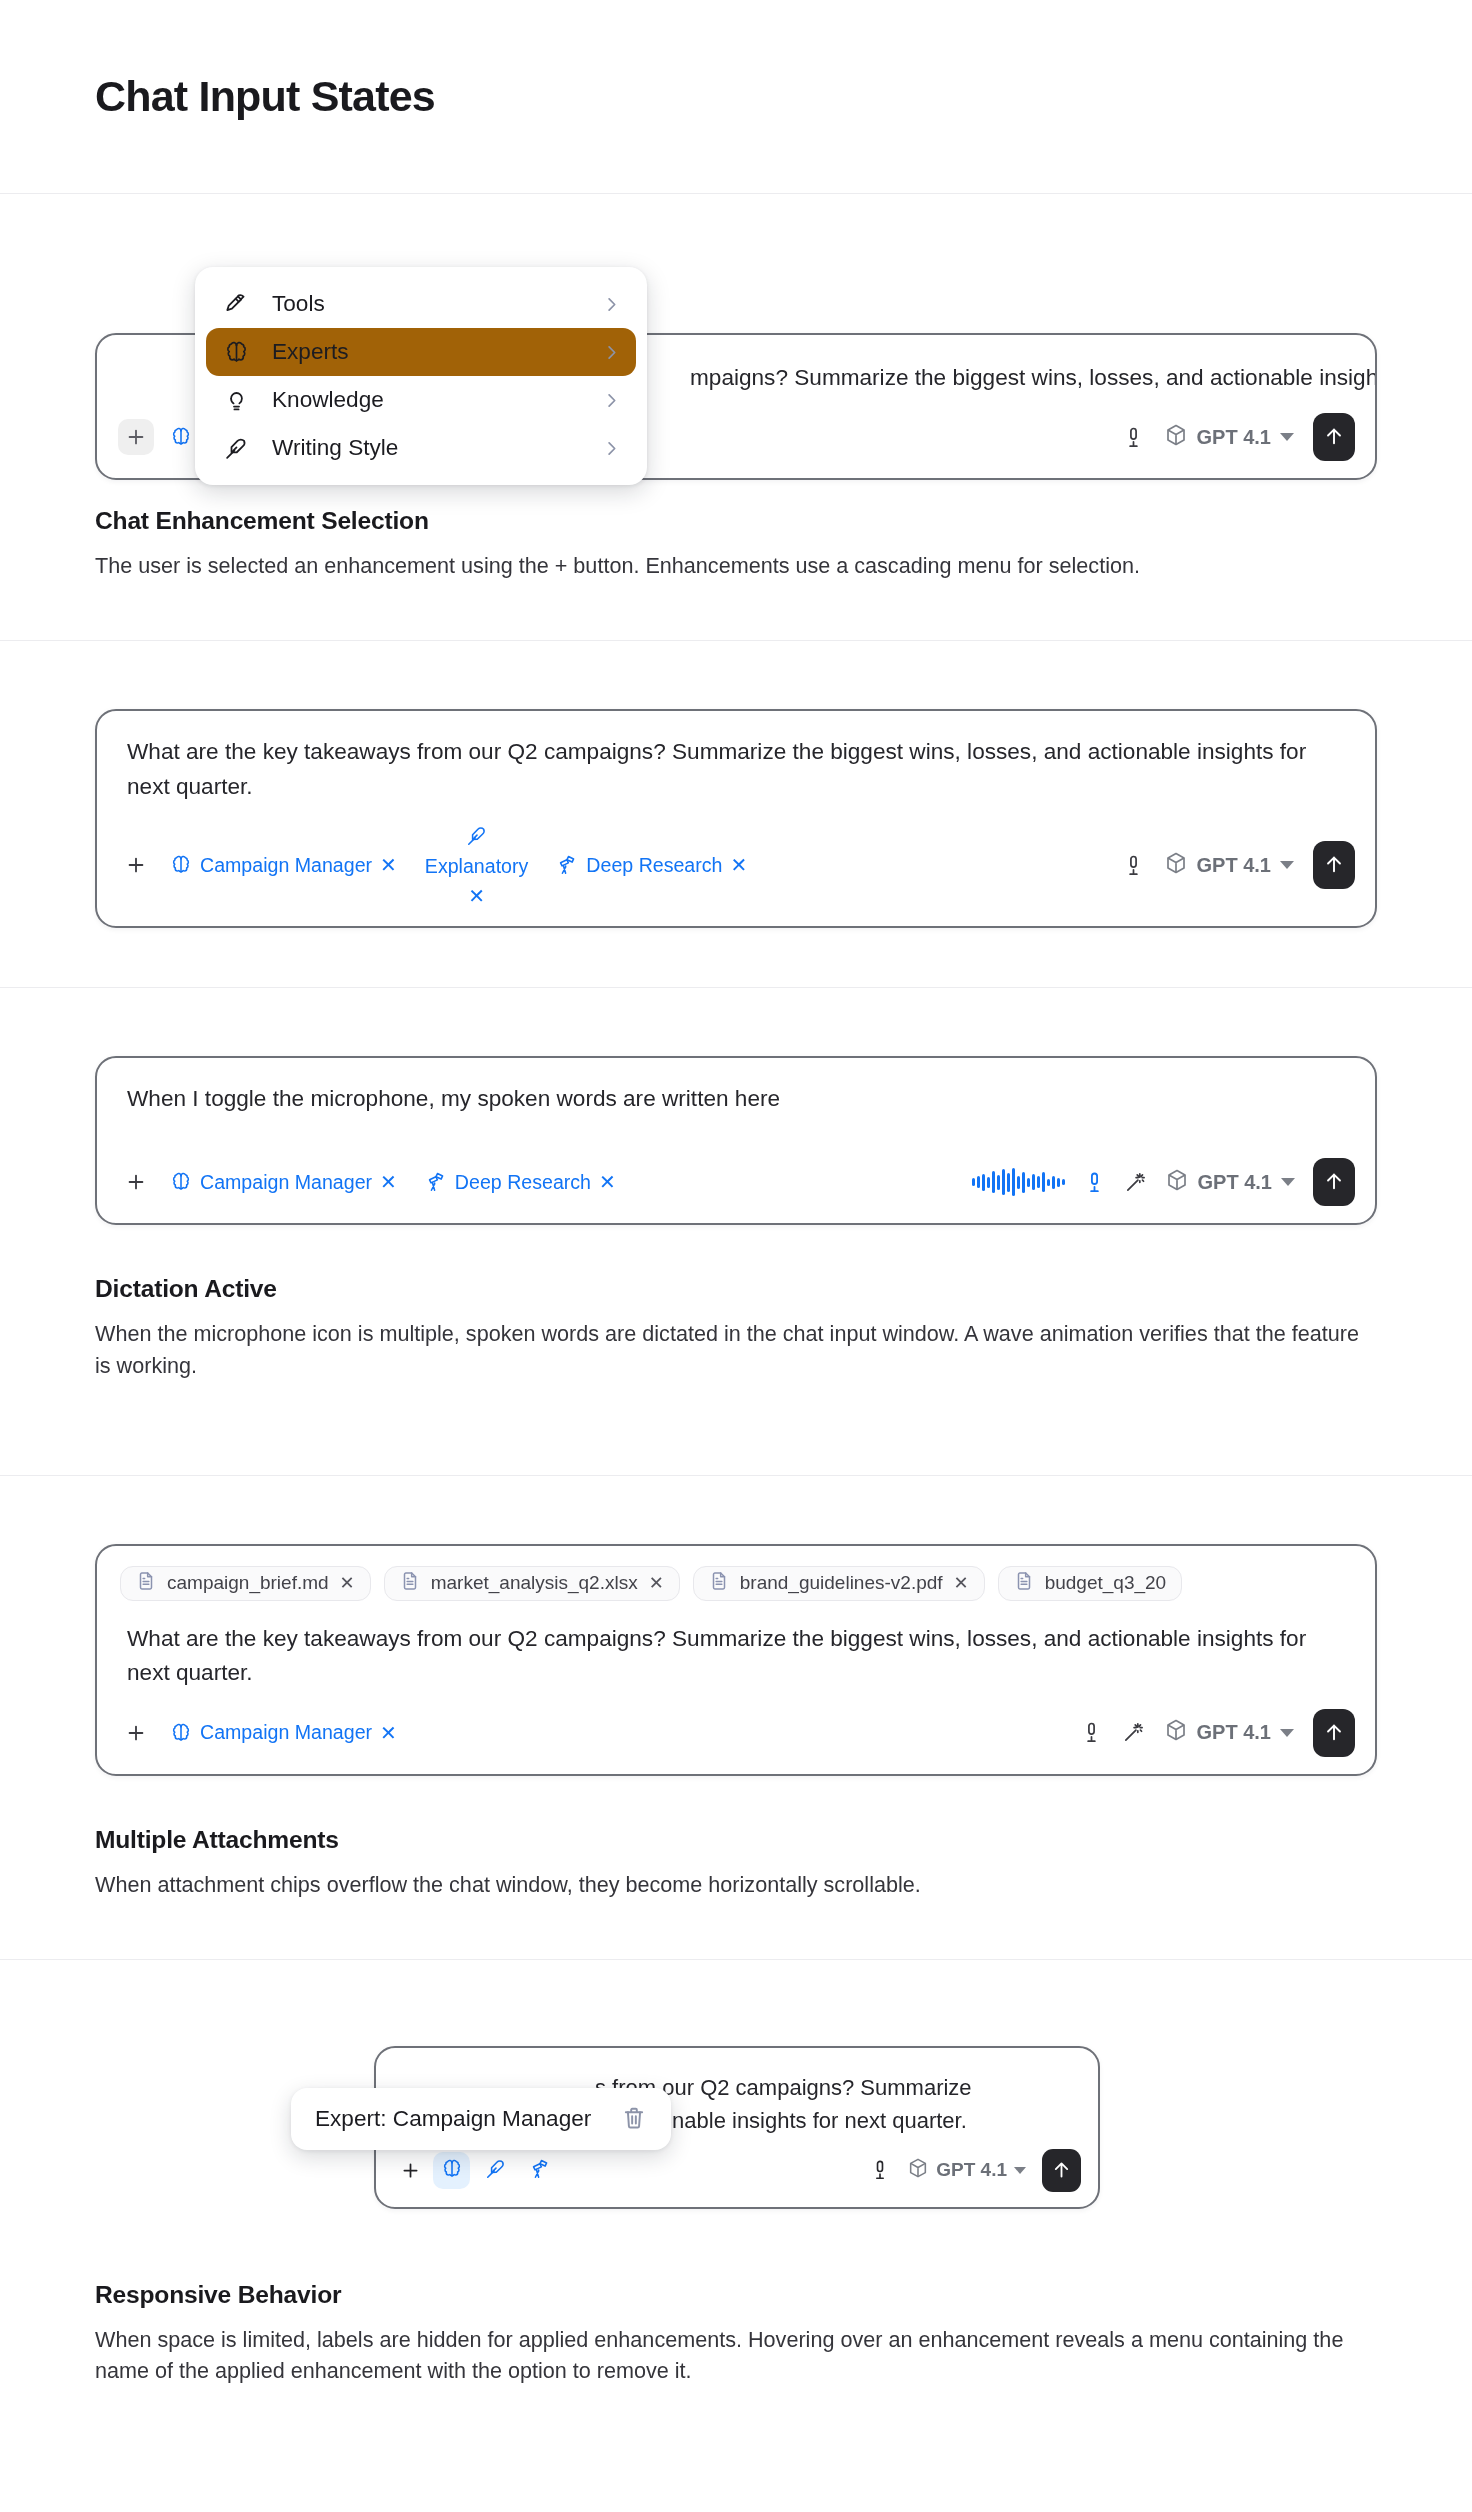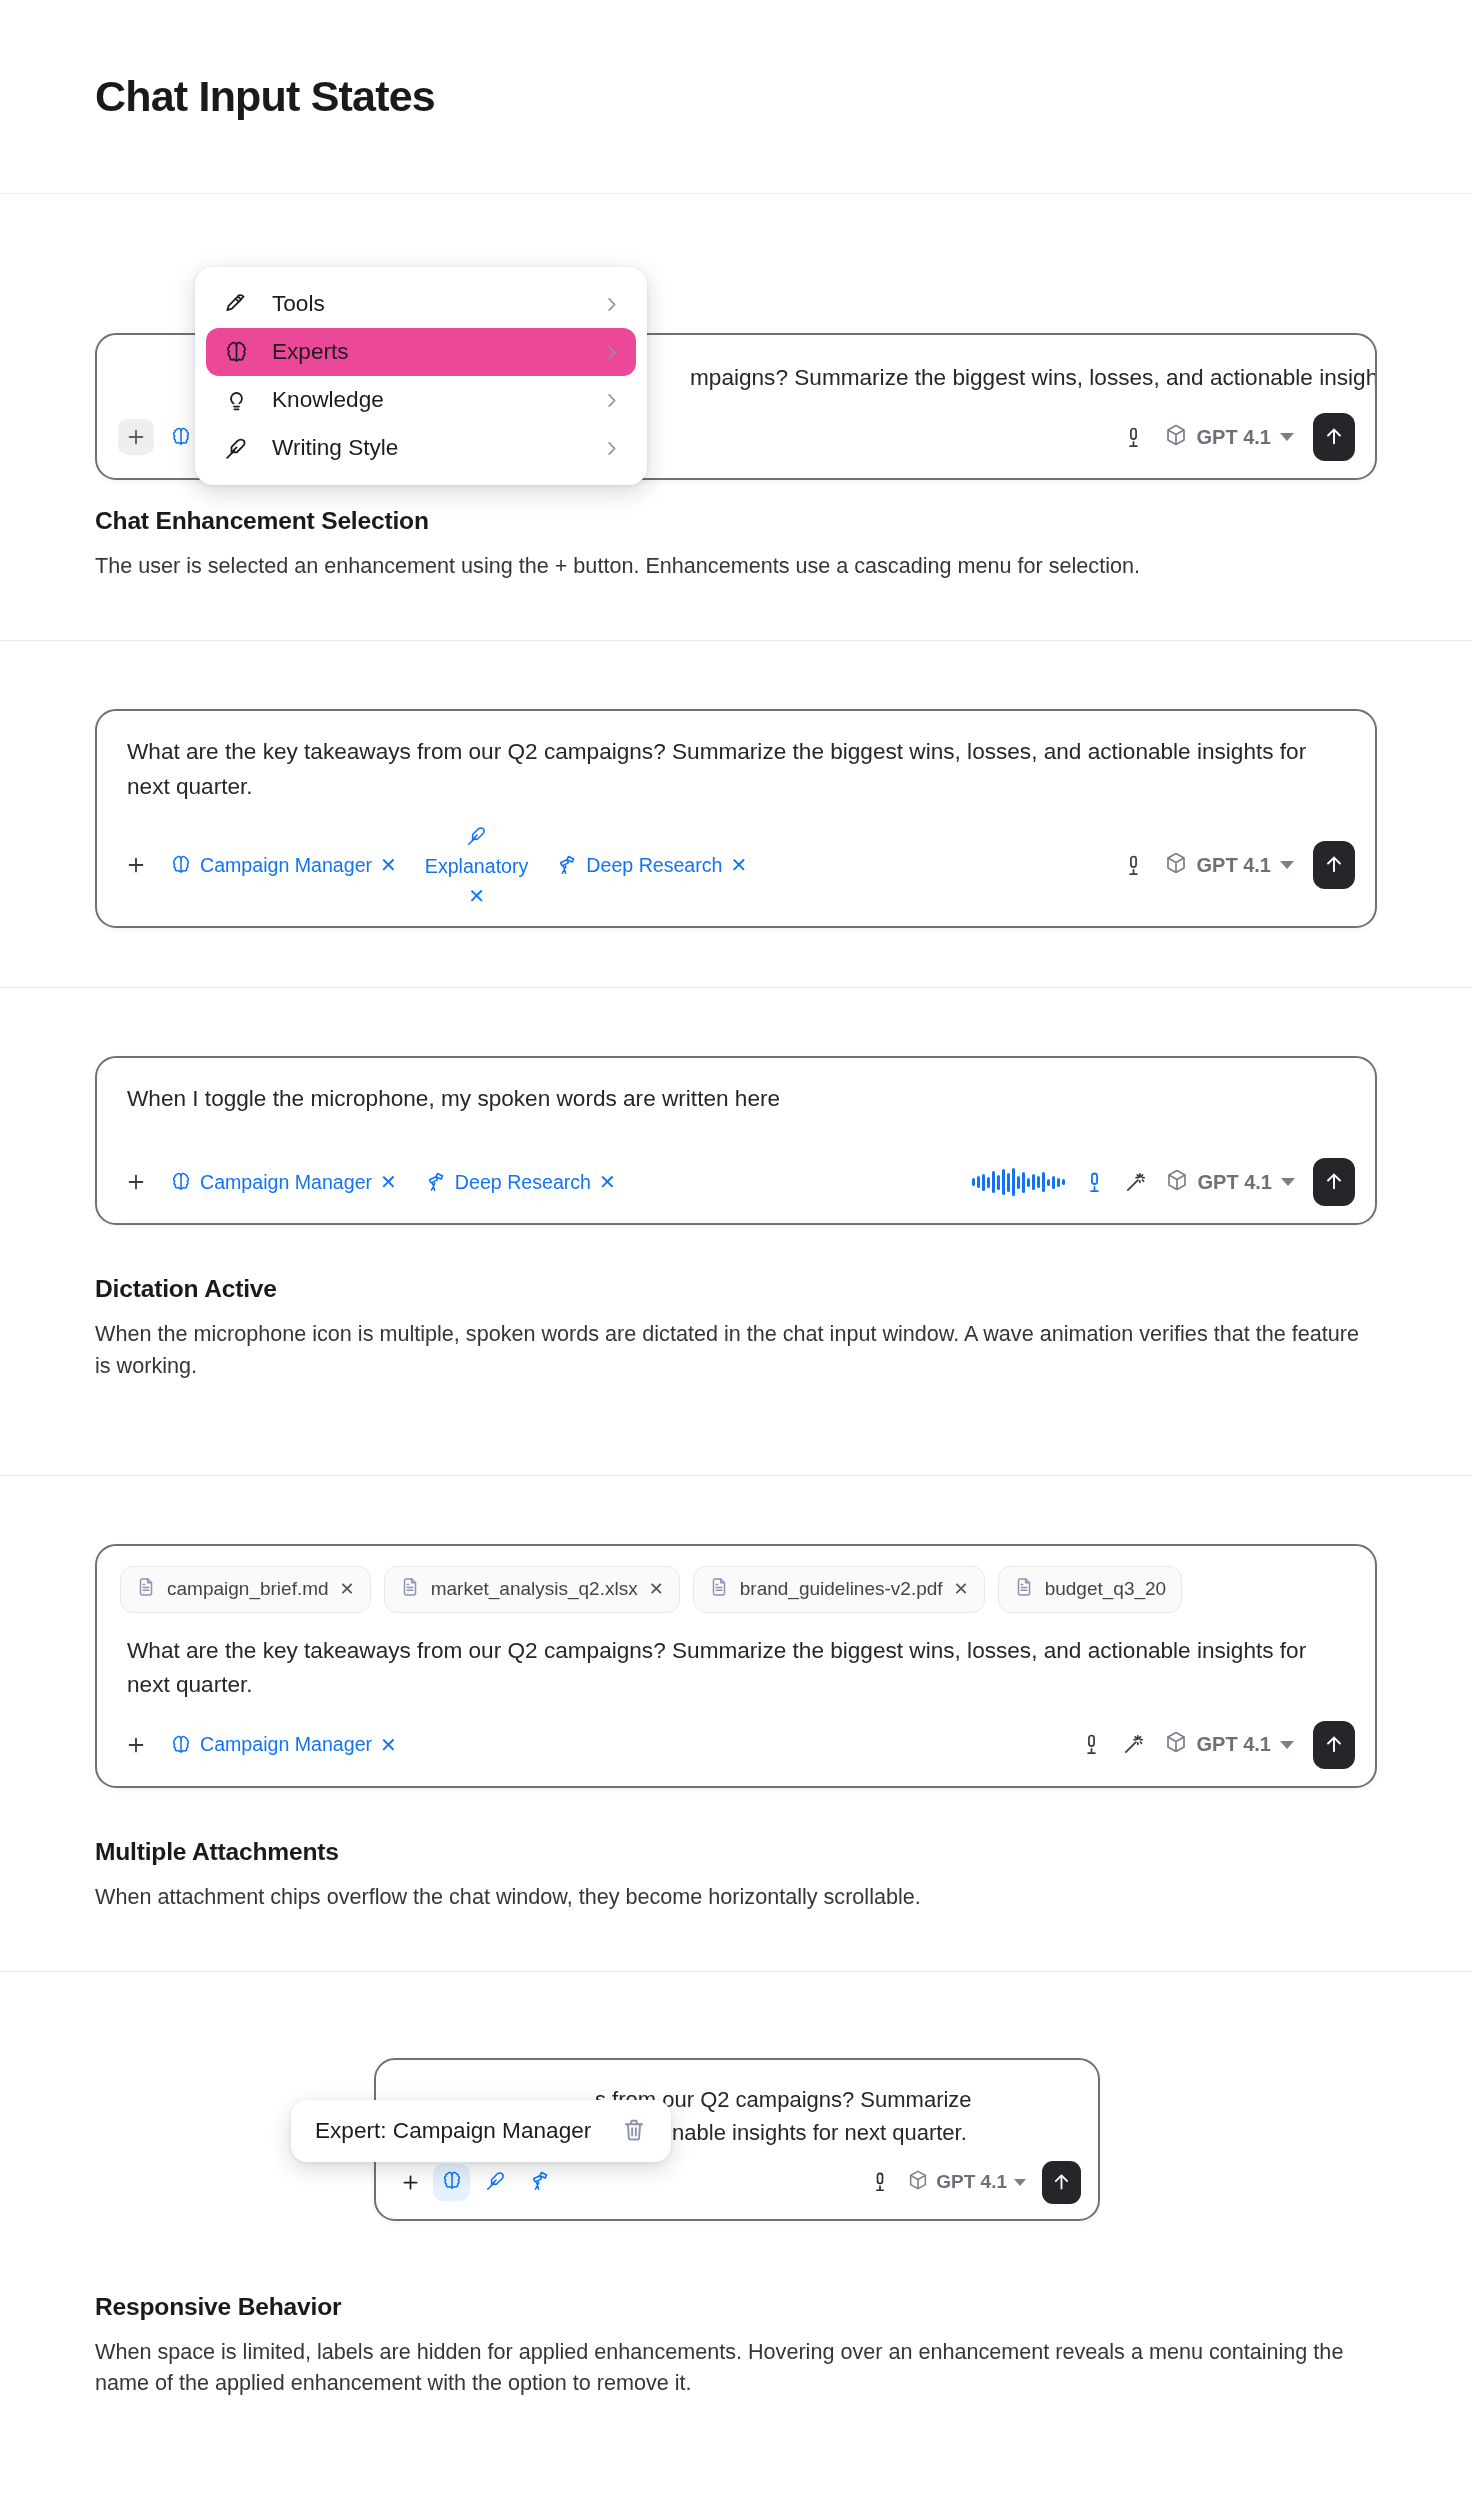--- a/index.html
+++ b/index.html
@@ -151,39 +151,39 @@
     z-index: 20;
   }
   .menu-item {
     display:flex; align-items:center;
     gap: 20px;
     padding: 11px 15px;
     border-radius: 13px;
     font-size: 22.6px;
     color:#1c1c21;
   }
-  .menu-item.highlight { background:#ec4899; }
+  .menu-item.highlight { background:#a16207; }
   .menu-item .mi-icon { width:31px; display:flex; align-items:center; justify-content:center; flex:0 0 auto;}
   .menu-item .mi-label { flex:1 1 auto; }
   .menu-item .mi-chev { flex:0 0 auto; display:flex; }
 
   
   .attach-row {
     display: flex;
     gap: 13px;
     padding: 20px 23px 3px 23px;
     overflow: hidden;
     flex-wrap: nowrap;
   }
   .attach-chip {
     display:flex; align-items:center; gap:11px;
     border: 1.5px solid #e8e8ec;
     background: #fafafb;
     border-radius: 13px;
-    padding: 10px 15px;
+    padding: 4px 15px;
     font-size: 19px;
     color: #43434a;
     white-space: nowrap;
     flex: 0 0 auto;
   }
   .attach-chip .att-x { font-size:18px; color:#55555d; }
 
   
   .hover-card {
     position:absolute;

